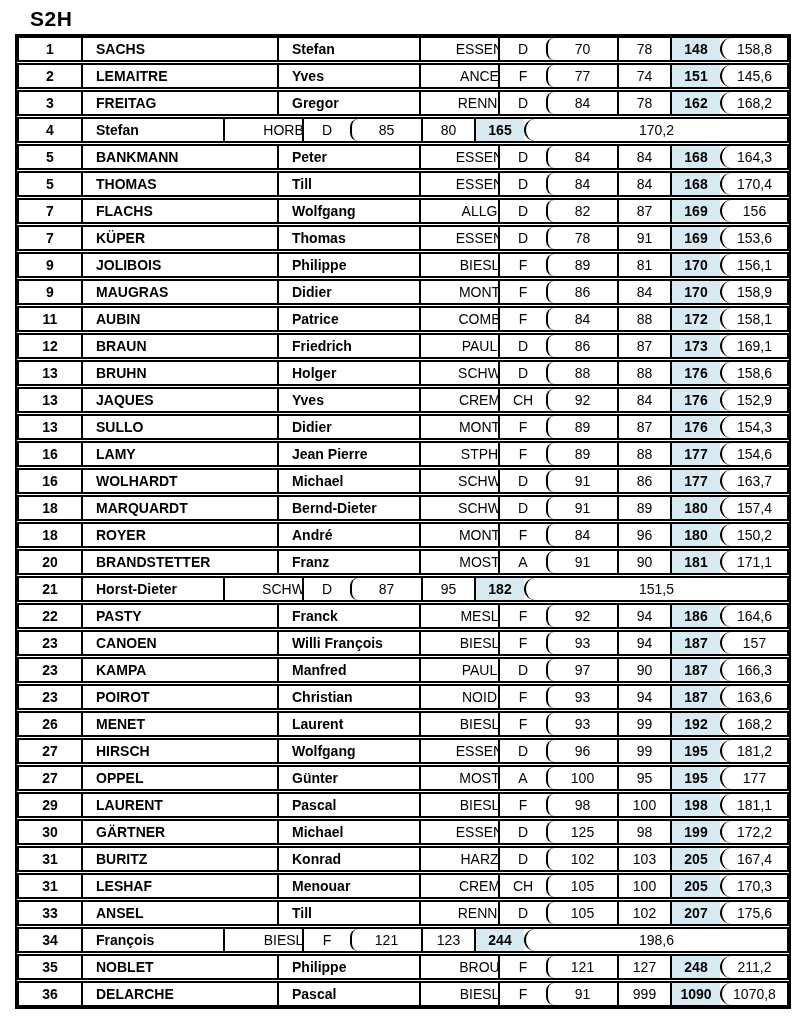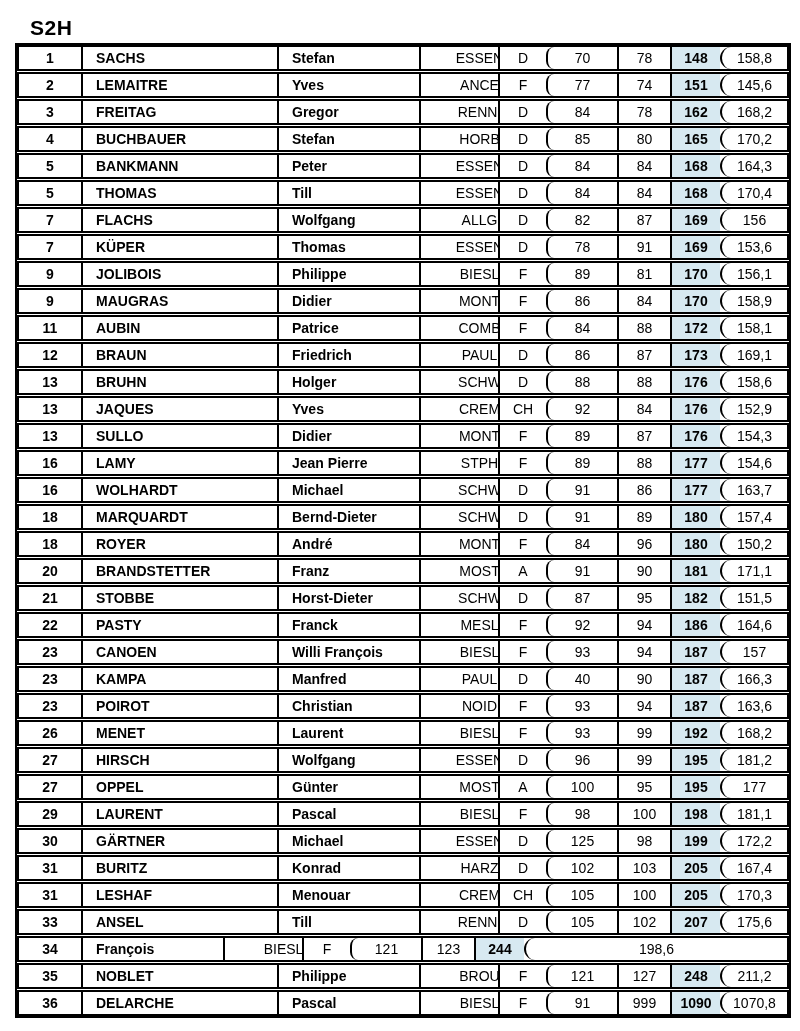--- a/index.html
+++ b/index.html
@@ -7,21 +7,21 @@
   body {
     width: 800px;
     height: 1031px;
     font-family: "Liberation Sans", sans-serif;
     color: #000000;
     overflow: hidden;
   }
   .page-title {
     font-size: 21px;
     font-weight: 700;
-    margin: 16px 0 3px 30px;
+    margin: 7px 0 3px 30px;
     letter-spacing: 0.5px;
   }
   .table-wrap {
     margin-left: 15px;
     width: 776px;
     border: 2px solid #000;
     background: #fff;
   }
   .row {
     display: flex;
@@ -88,21 +88,20 @@
       <div class="cell c-first bold left">Gregor</div>
       <div class="cell c-club">RENNI</div>
       <div class="cell c-country">D</div>
       <div class="cell c-s1">84</div>
       <div class="cell c-s2">78</div>
       <div class="cell c-total bold">162</div>
       <div class="cell c-avg">168,2</div>
     </div>
     <div class="row">
       <div class="cell c-rank bold">4</div>
-      <div class="cell c-last bold left">BUCHBAUER</div>
       <div class="cell c-first bold left">Stefan</div>
       <div class="cell c-club">HORB</div>
       <div class="cell c-country">D</div>
       <div class="cell c-s1">85</div>
       <div class="cell c-s2">80</div>
       <div class="cell c-total bold">165</div>
       <div class="cell c-avg">170,2</div>
     </div>
     <div class="row">
       <div class="cell c-rank bold">5</div>
@@ -275,21 +274,20 @@
       <div class="cell c-first bold left">Franz</div>
       <div class="cell c-club">MOST</div>
       <div class="cell c-country">A</div>
       <div class="cell c-s1">91</div>
       <div class="cell c-s2">90</div>
       <div class="cell c-total bold">181</div>
       <div class="cell c-avg">171,1</div>
     </div>
     <div class="row">
       <div class="cell c-rank bold">21</div>
-      <div class="cell c-last bold left">STOBBE</div>
       <div class="cell c-first bold left">Horst-Dieter</div>
       <div class="cell c-club">SCHW</div>
       <div class="cell c-country">D</div>
       <div class="cell c-s1">87</div>
       <div class="cell c-s2">95</div>
       <div class="cell c-total bold">182</div>
       <div class="cell c-avg">151,5</div>
     </div>
     <div class="row">
       <div class="cell c-rank bold">22</div>
@@ -312,21 +310,21 @@
       <div class="cell c-s2">94</div>
       <div class="cell c-total bold">187</div>
       <div class="cell c-avg">157</div>
     </div>
     <div class="row">
       <div class="cell c-rank bold">23</div>
       <div class="cell c-last bold left">KAMPA</div>
       <div class="cell c-first bold left">Manfred</div>
       <div class="cell c-club">PAUL</div>
       <div class="cell c-country">D</div>
-      <div class="cell c-s1">40</div>
+      <div class="cell c-s1">97</div>
       <div class="cell c-s2">90</div>
       <div class="cell c-total bold">187</div>
       <div class="cell c-avg">166,3</div>
     </div>
     <div class="row">
       <div class="cell c-rank bold">23</div>
       <div class="cell c-last bold left">POIROT</div>
       <div class="cell c-first bold left">Christian</div>
       <div class="cell c-club">NOID</div>
       <div class="cell c-country">F</div>

